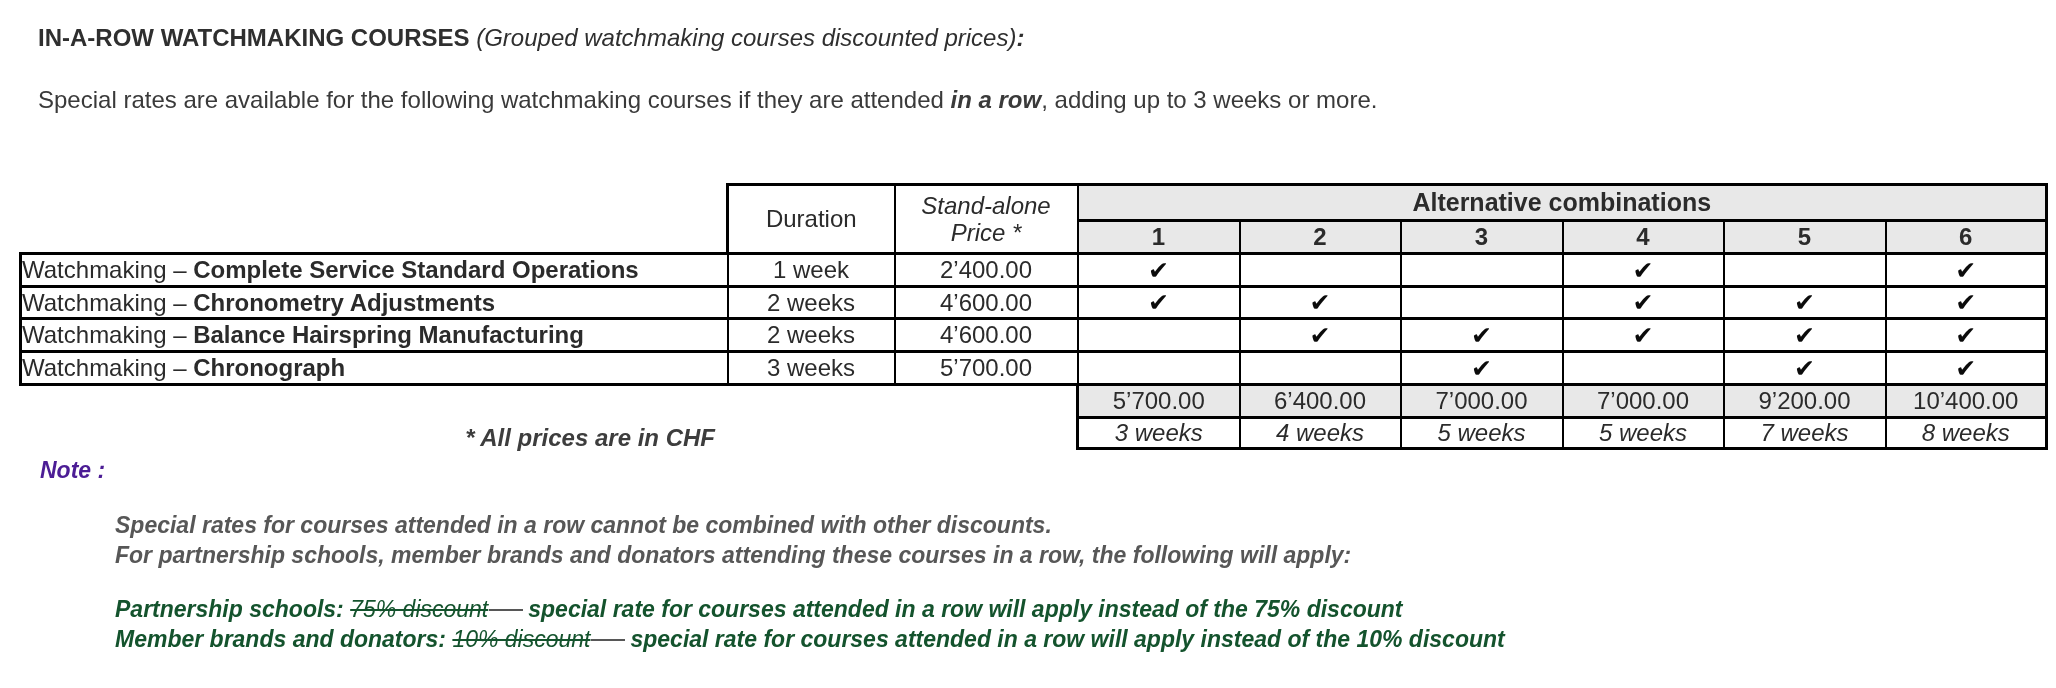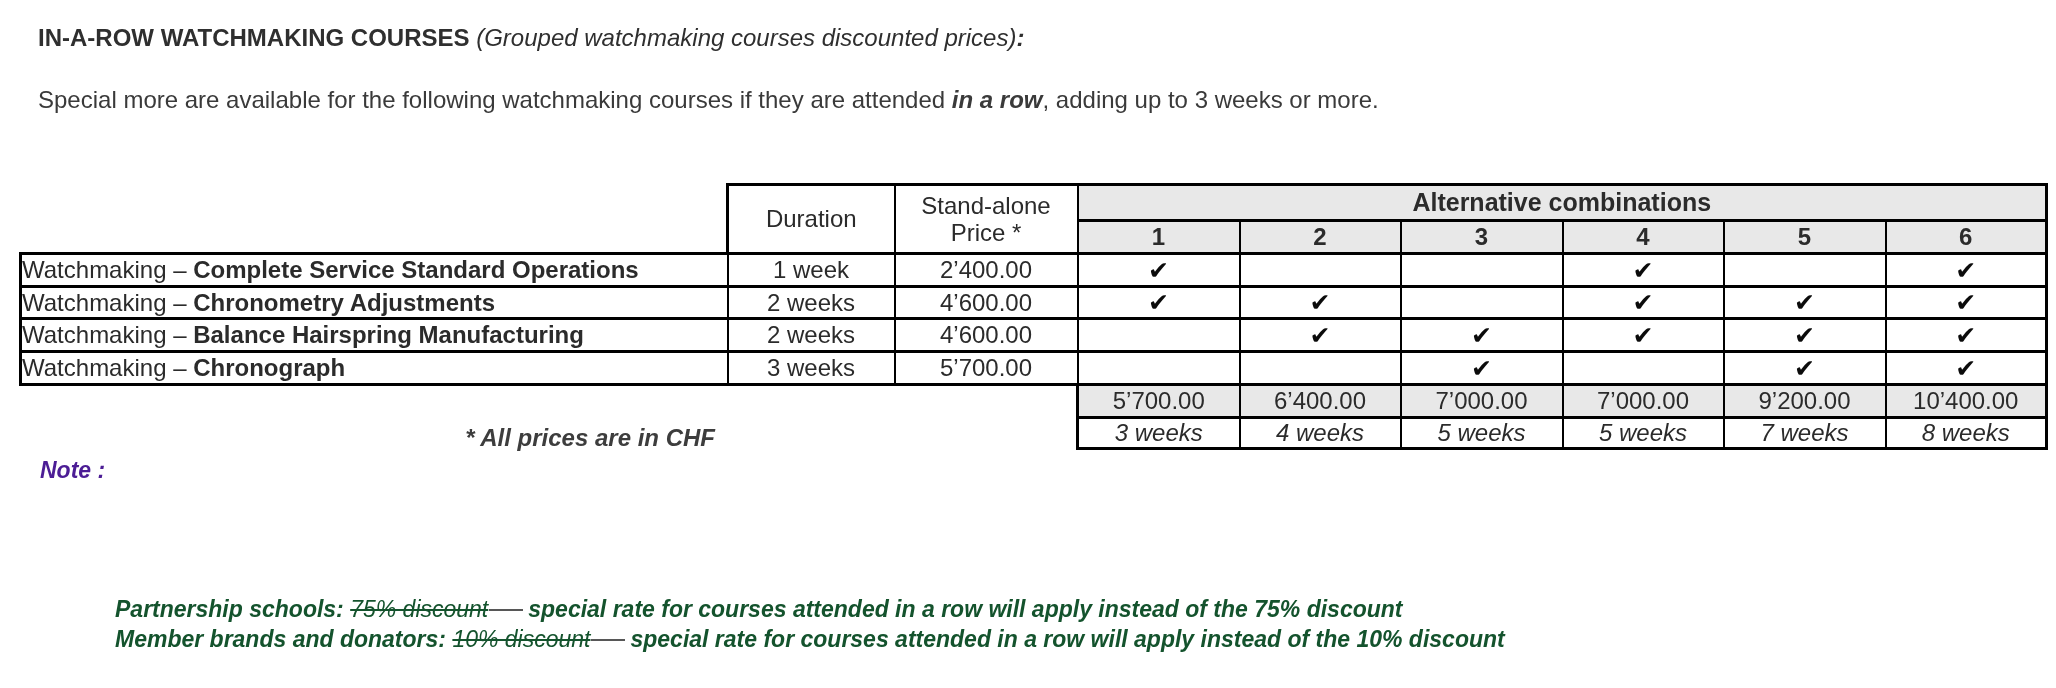--- a/index.html
+++ b/index.html
@@ -24,21 +24,21 @@
     border:2px solid #000;
     border-top-width:3px; border-bottom-width:3px;
     padding:0; white-space:nowrap; overflow:hidden;
   }
   td.nob { border:none !important; background:none; }
   .gray { background:#e8e8e8; }
   .c { text-align:center; }
   .name { padding-left:13px; }
   .grouph { font-weight:bold; font-size:25px; }
   .num { font-weight:bold; }
-  .hdr2 { text-align:center; line-height:27px; }
+  .hdr2 { text-align:center; line-height:27px;font-style:italic; }
   .chk { font-weight:bold; font-size:25px; color:#0b0b0b; }
   .wk { font-style:italic; }
   .outer-left  { border-left-width:3px !important; }
   .outer-right { border-right-width:3px !important; }
 
   .footnote {
     position:absolute; left:19px; top:424px; width:696px; text-align:right;
     font-size:24px; font-weight:bold; font-style:italic; color:#3d3d3d; white-space:nowrap;
   }
   .note-label {
@@ -63,21 +63,21 @@
 </head>
 <body>
 
 <div class="page">
 
   <div class="title">
     <span class="b">IN-A-ROW WATCHMAKING COURSES</span><span class="i"> (Grouped watchmaking courses discounted prices)</span><span class="bi">:</span>
   </div>
 
   <div class="intro">
-    <div><span>Special more are available for the following watchmaking courses if they are attended </span><span class="bi">in a row</span><span>, adding up to 3 weeks or more.</span></div>
+    <div><span>Special rates are available for the following watchmaking courses if they are attended </span><span class="bi">in a row</span><span>, adding up to 3 weeks or more.</span></div>
   </div>
 
   <table class="course-table">
     <colgroup>
       <col style="width:707px">
         <col style="width:167px">
         <col style="width:183px">
       <col style="width:162px">
         <col style="width:161px">
         <col style="width:162px">
@@ -168,20 +168,24 @@
       <td class="c wk">7 weeks</td>
       <td class="c wk outer-right">8 weeks</td>
     </tr>
   </tbody>
     </table>
 
   <div class="footnote">* All prices are in CHF</div>
 
   <div class="note-label">Note :</div>
 
+  <div class="note-p1">
+    <div>Special rates for courses attended in a row cannot be combined with other discounts.</div>
+    <div>For partnership schools, member brands and donators attending these courses in a row, the following will apply:</div>
+  </div>
 
   <div class="note-p2">
     <div>
       <span>Partnership schools: </span><span class="struck">75% discount</span><span class="strike-dash"></span><span>special rate for courses attended in a row will apply instead of the 75% discount</span>
     </div>
     <div>
       <span>Member brands and donators: </span><span class="struck">10% discount</span><span class="strike-dash"></span><span>special rate for courses attended in a row will apply instead of the 10% discount</span>
     </div>
   </div>
 

